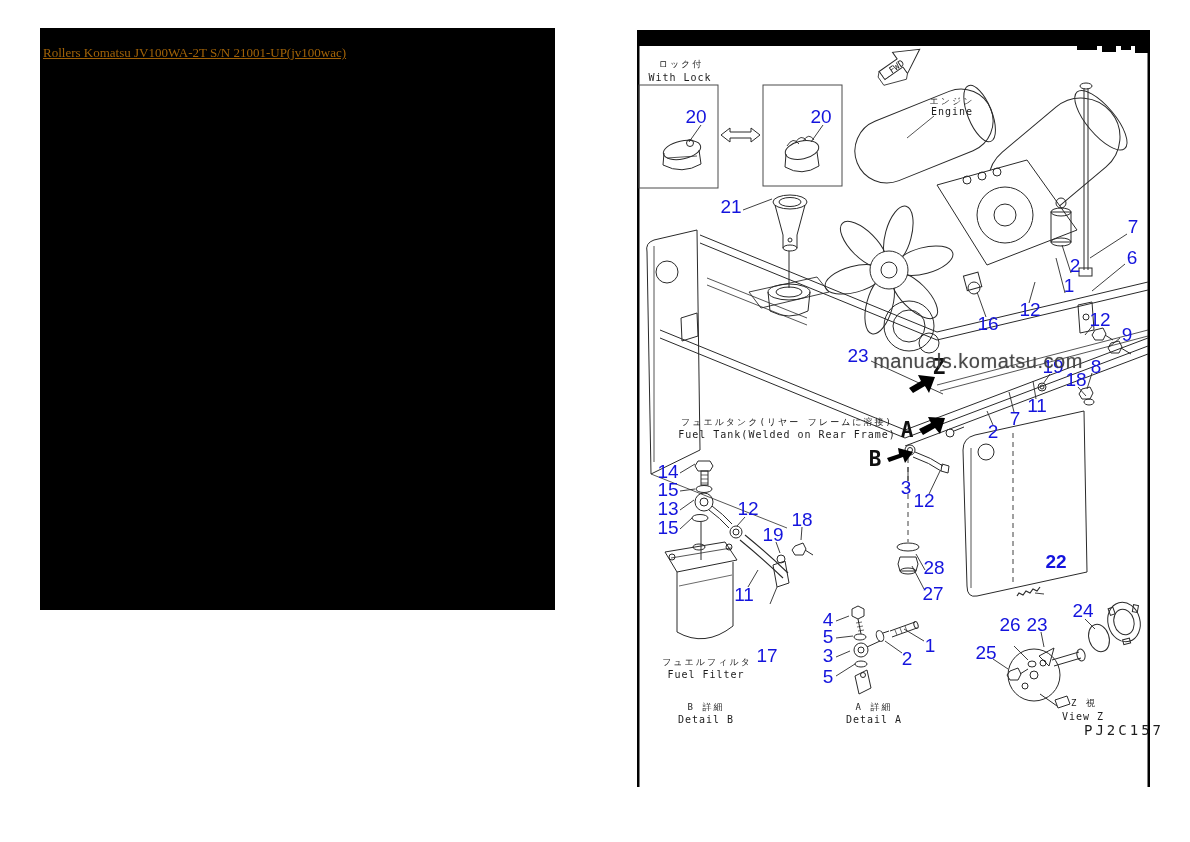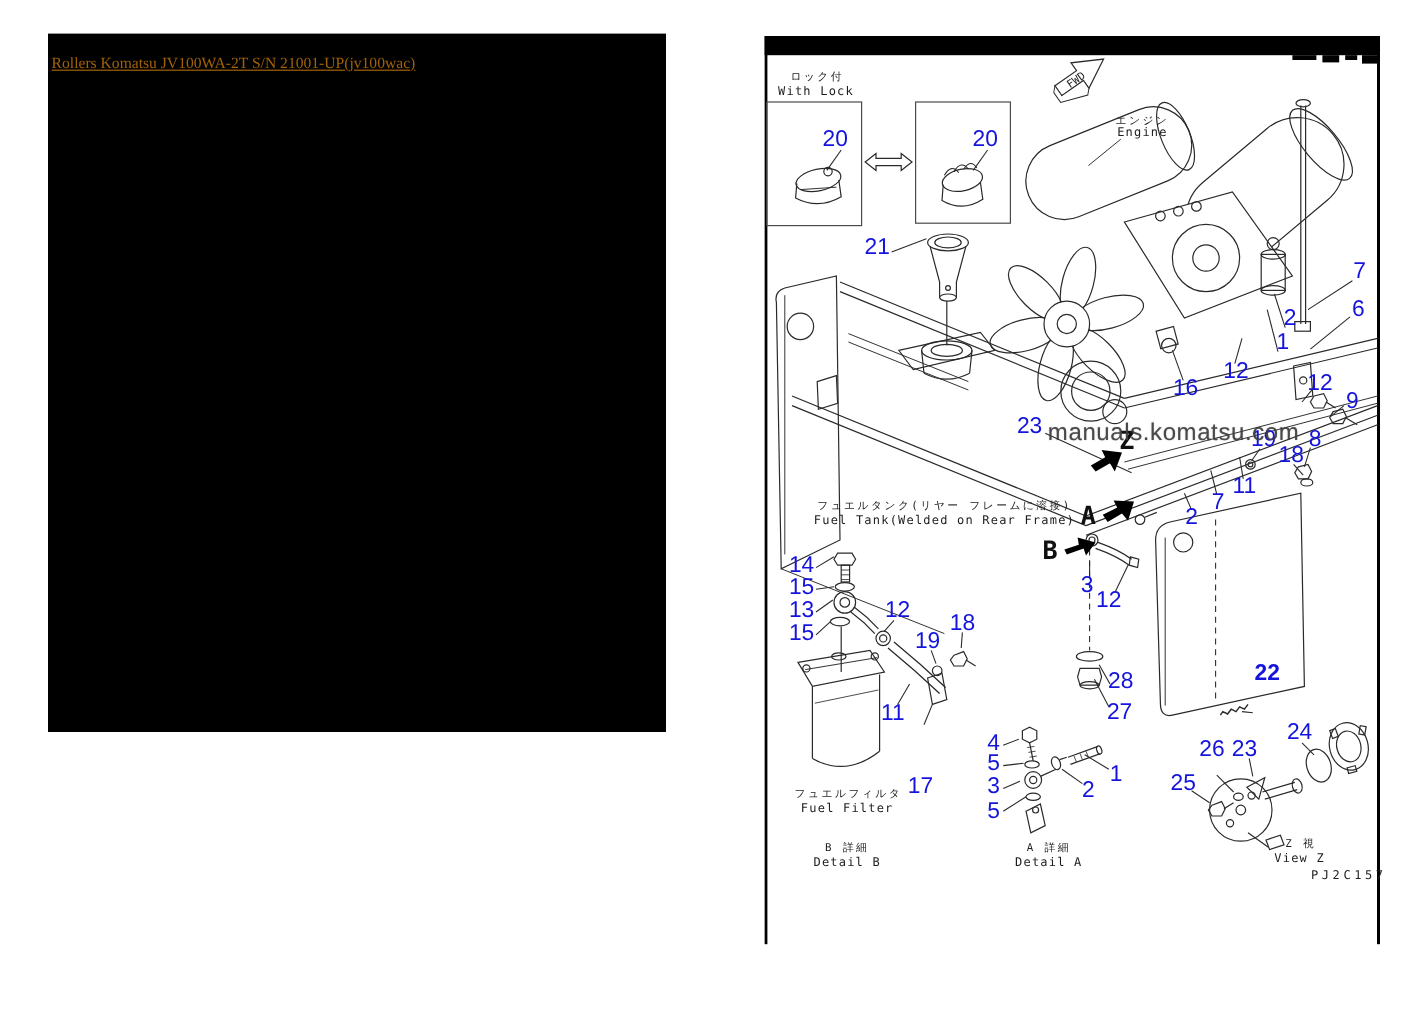--- a/index.html
+++ b/index.html
@@ -13,21 +13,21 @@
   .sheet{position:absolute;left:637px;top:30px;width:513px;height:757px;background:#ffffff;}
   .sheet svg{position:absolute;left:0;top:0;}
   .callout{position:absolute;transform:translate(-50%,-50%);font-family:"Liberation Sans",sans-serif;
            font-size:19px;color:#1414dd;z-index:6;white-space:nowrap;}
   .refletter{position:absolute;transform:translate(-50%,-50%);font-family:"DejaVu Sans Mono",monospace;
              font-weight:bold;font-size:21px;color:#101010;z-index:6;}
   .dlabel{position:absolute;transform:translate(-50%,-50%);font-family:"DejaVu Sans Mono",monospace;
           font-size:10px;color:#1c1c1c;white-space:nowrap;letter-spacing:1px;z-index:5;}
   .dlabel.jp{font-size:9px;letter-spacing:2px;}
   .partcode{position:absolute;transform:translate(-50%,-50%);font-family:"DejaVu Sans Mono",monospace;
-            font-size:10px;letter-spacing:3px;color:#1c1c1c;z-index:5;white-space:nowrap;}
+            font-size:14px;letter-spacing:3px;color:#1c1c1c;z-index:5;white-space:nowrap;}
   .watermark{position:absolute;transform:translate(-50%,-50%);font-family:"Liberation Sans",sans-serif;
              font-size:20px;color:rgba(58,58,58,0.88);letter-spacing:0.5px;z-index:7;
              text-shadow:0 0 1px rgba(80,80,80,0.5);white-space:nowrap;}
 </style>
 </head>
 <body>
 
 <div class="screen">
 
   <div class="thumb-block">

